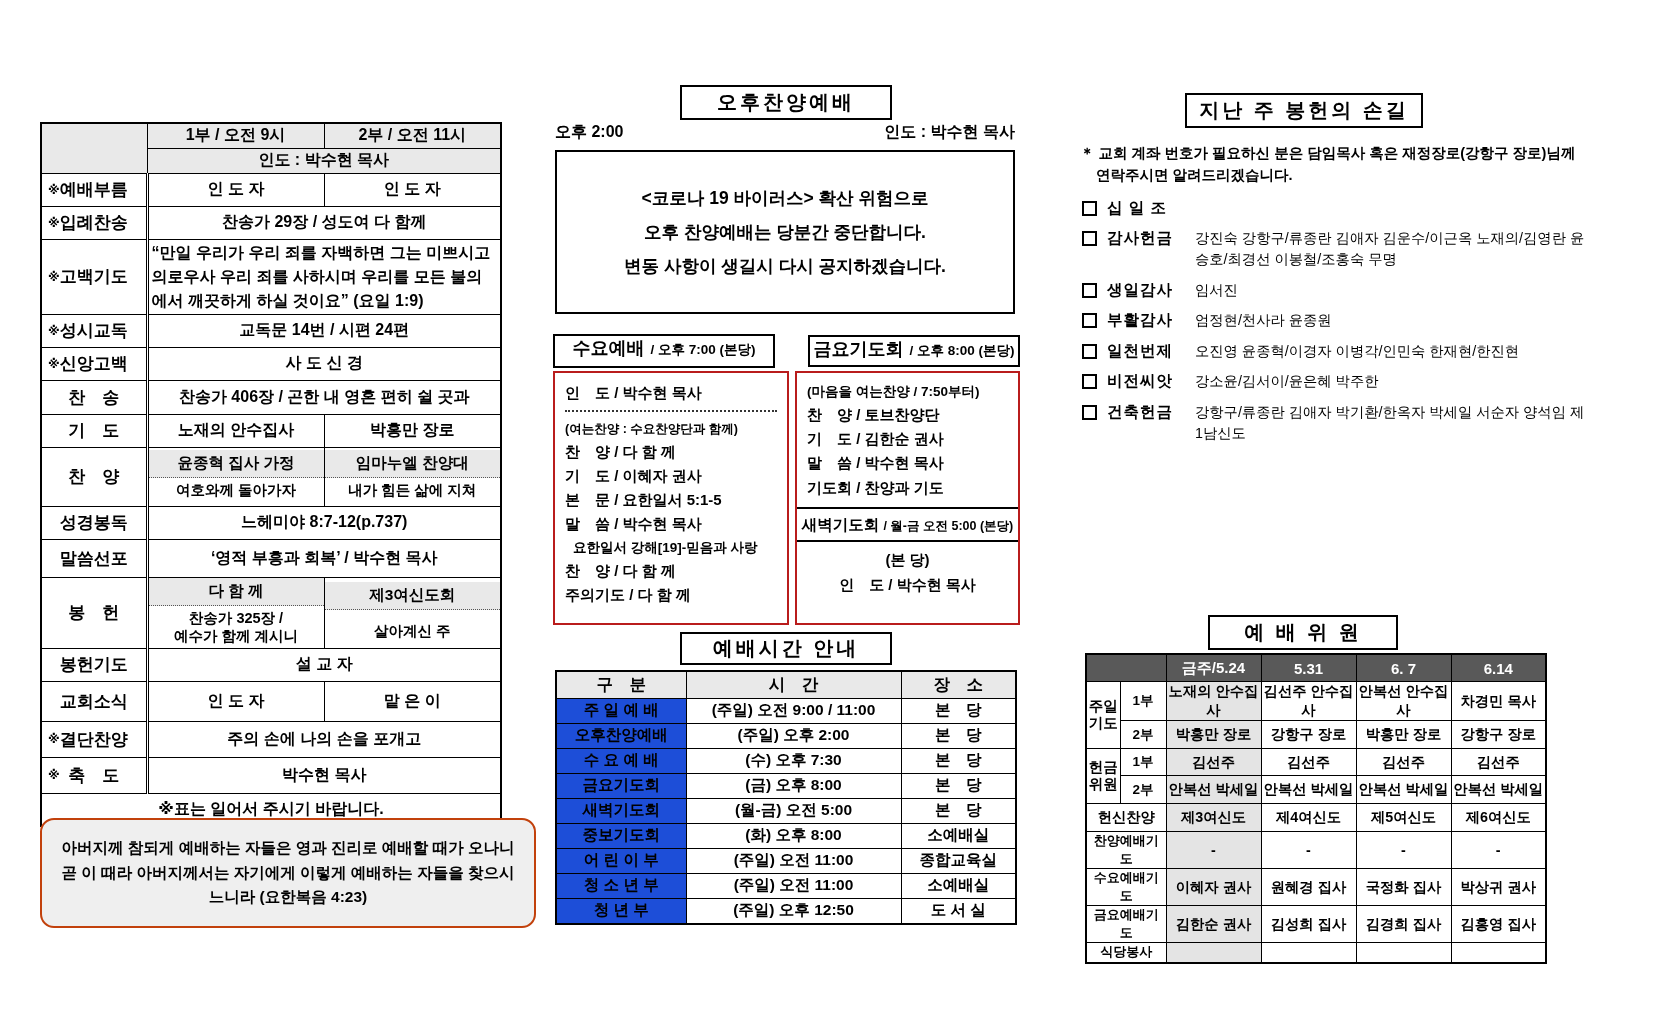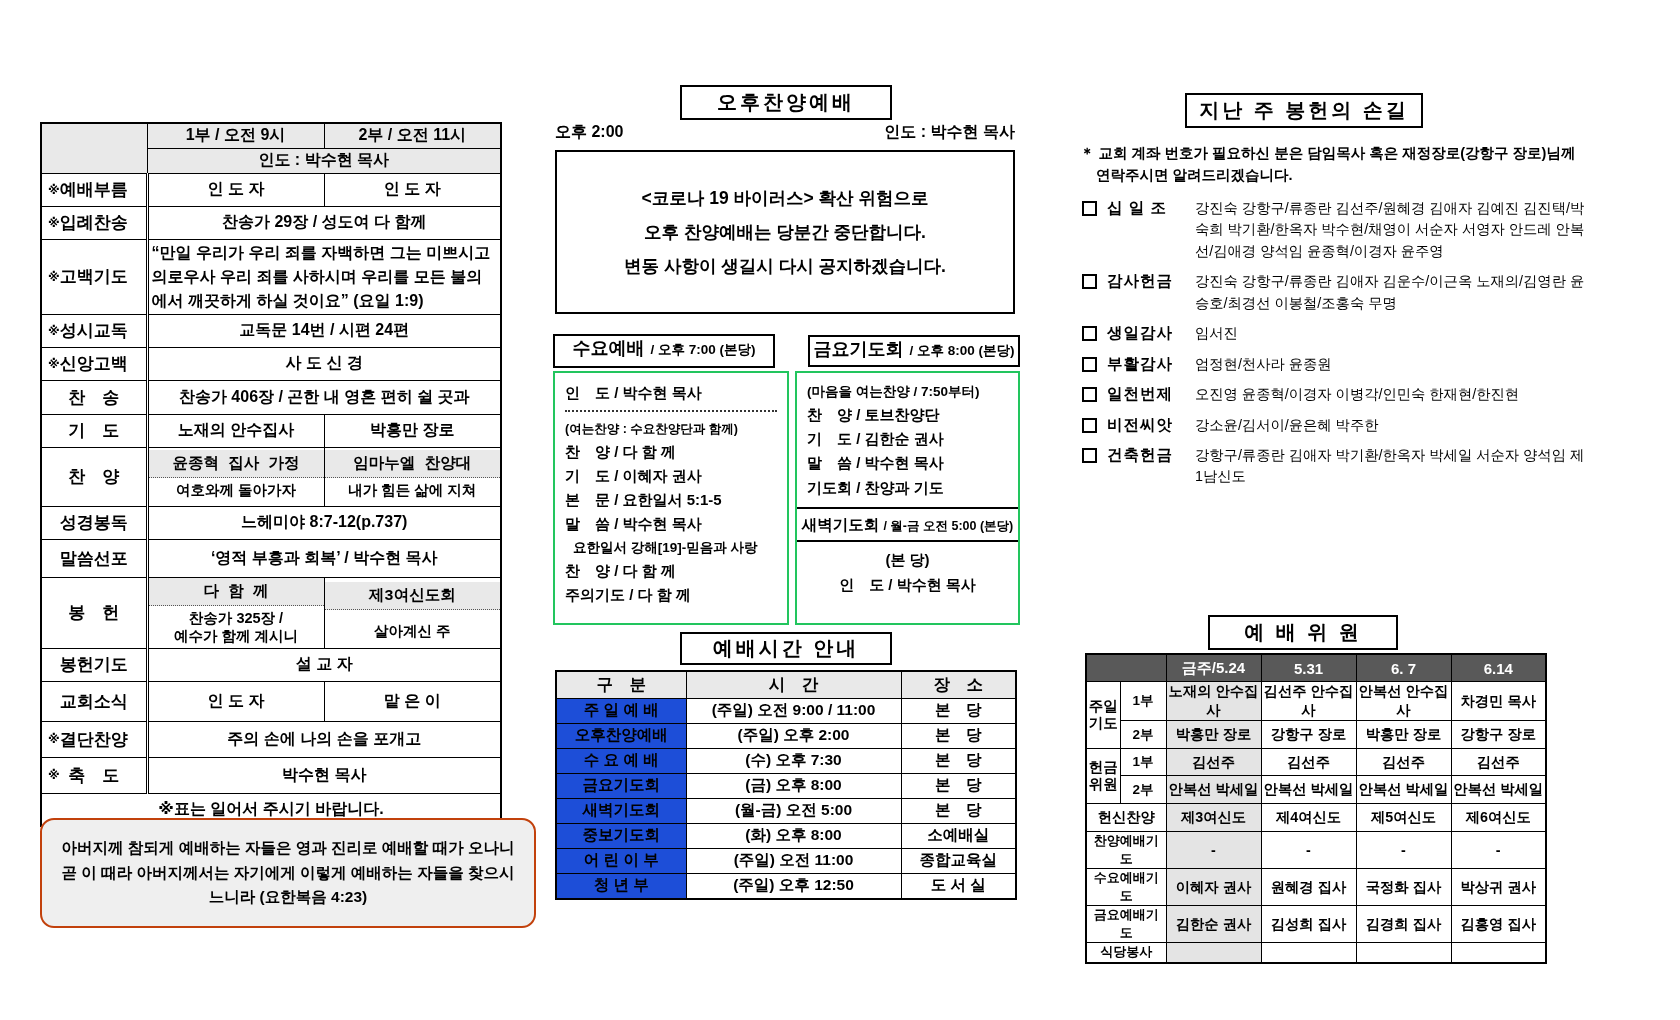--- a/index.html
+++ b/index.html
@@ -12,36 +12,36 @@
   td{border:1px solid #000;text-align:center;vertical-align:middle;overflow:hidden;}
   .shade{background:#e9e9e9;}
   .pre{white-space:pre-line;}
   
   .otable{position:absolute;left:40px;top:122px;width:460px;border:2px solid #000;}
   .otable td{font-weight:bold;font-size:16px;padding:1px 3px;}
   .otable td.lbl{position:relative;border-right:3px double #000;font-size:17px;}
   .star{position:absolute;left:6px;top:50%;transform:translateY(-50%);font-size:12px;}
   .small{font-size:12.3px;line-height:1.5;text-align:left;padding:2px 6px;}
   .stacked{padding:0 !important;}
-  .sub-top{background:#e9e9e9;border-bottom:1px dotted #555;padding:3px 2px;font-size:15.5px;font-family:Liberation Mono, monospace;}
+  .sub-top{background:#e9e9e9;border-bottom:1px dotted #555;padding:3px 2px;font-size:15.5px;}
   .sub-bot{padding:3px 2px;font-size:14.5px;font-weight:600;line-height:1.25;}
   .foot{font-size:16.5px;}
   .round-box{position:absolute;border:2px solid #c2410c;border-radius:14px;background:#efefef;
              display:flex;align-items:center;font-weight:bold;}
   
   .meta-line{position:absolute;left:555px;top:122px;width:460px;display:flex;
              justify-content:space-between;font-weight:bold;font-size:16px;}
   .notice-box{position:absolute;left:555px;top:150px;width:456px;height:160px;border:2px solid #000;
               display:flex;flex-direction:column;align-items:center;justify-content:center;gap:10px;
               font-weight:bold;font-size:17.5px;}
   .svc-header{position:absolute;border:2px solid #000;background:#fff;display:flex;align-items:baseline;
               justify-content:center;gap:6px;font-weight:bold;}
   .svc-name{font-size:18px;}
   .svc-time{font-size:13.5px;}
-  .svc-box{position:absolute;border:2px solid #22c55e;padding:8px 10px;font-weight:bold;font-size:15px;
+  .svc-box{position:absolute;border:2px solid #b91c1c;padding:8px 10px;font-weight:bold;font-size:15px;
            line-height:1.62;}
   .dots{border-bottom:2px dotted #333;margin:5px 0 7px;}
   .svc-sub{font-size:12.5px;}
   .sermon-sub{font-size:13.5px;padding-left:8px;}
   .dawn-hdr{border-top:2px solid #000;border-bottom:2px solid #000;margin:7px -10px 6px;padding:3px 4px;
             text-align:center;font-weight:bold;}
   .dawn-name{font-size:15.5px;} .dawn-time{font-size:12.5px;}
   .ctr{text-align:center;}
   
   .ttable{position:absolute;left:555px;top:670px;width:460px;border:2px solid #000;}
@@ -270,38 +270,42 @@
           <td class="c1">중보기도회</td>
           <td>(화) 오후 8:00</td>
           <td>소예배실</td>
         </tr>
     <tr>
           <td class="c1">어 린 이 부</td>
           <td>(주일) 오전 11:00</td>
           <td>종합교육실</td>
         </tr>
     <tr>
+          <td class="c1">청 소 년 부</td>
+          <td>(주일) 오전 11:00</td>
+          <td>소예배실</td>
+        </tr>
+    <tr>
           <td class="c1">청  년  부</td>
           <td>(주일) 오후 12:50</td>
           <td>도 서 실</td>
         </tr>
   </tbody>
     </table>
 
   <div class="box-title" style="left:1185px;top:93px;width:234px;height:31px;">
     <span>지난 주 봉헌의 손길</span>
   </div>
 
   <div class="off-notice">＊ 교회 계좌 번호가 필요하신 분은 담임목사 혹은 재정장로(강항구 장로)님께 연락주시면 알려드리겠습니다.</div>
 
   <div class="off-list">
     <div class="off-item">
       <span class="cb"></span>
       <span class="off-label">십 일 조</span>
-      <span class="off-names">강진숙 강항구/류종란 김선주/원혜경 김애자 김예진 김진택/박숙희 박기환/한옥자 박수현/채영이 서순자 서영자 안드레 안복선/김애경 양석임 윤종혁/이경자 윤주영</span>
     </div>
     <div class="off-item">
       <span class="cb"></span>
       <span class="off-label">감사헌금</span>
       <span class="off-names">강진숙 강항구/류종란 김애자 김운수/이근옥 노재의/김영란 윤승호/최경선 이봉철/조홍숙 무명</span>
     </div>
     <div class="off-item">
       <span class="cb"></span>
       <span class="off-label">생일감사</span>
       <span class="off-names">임서진</span>

